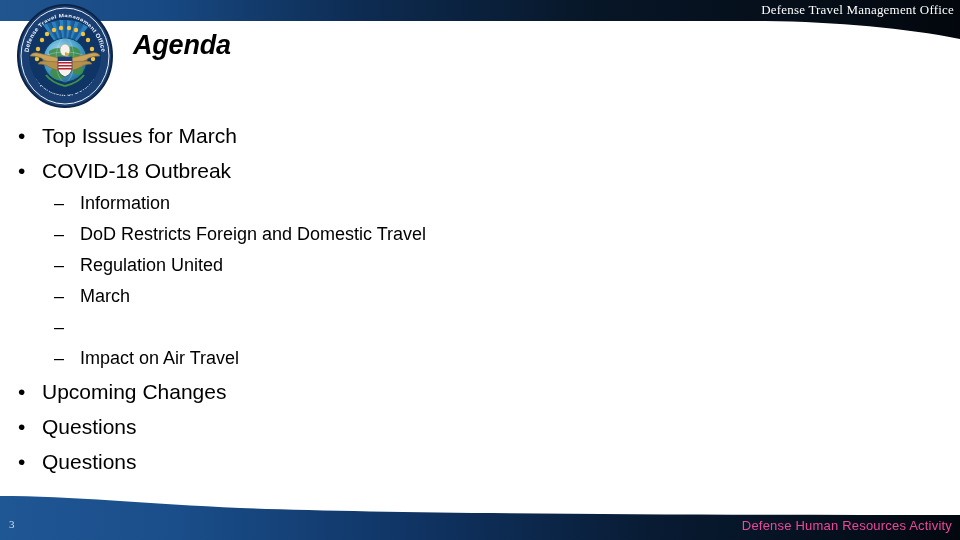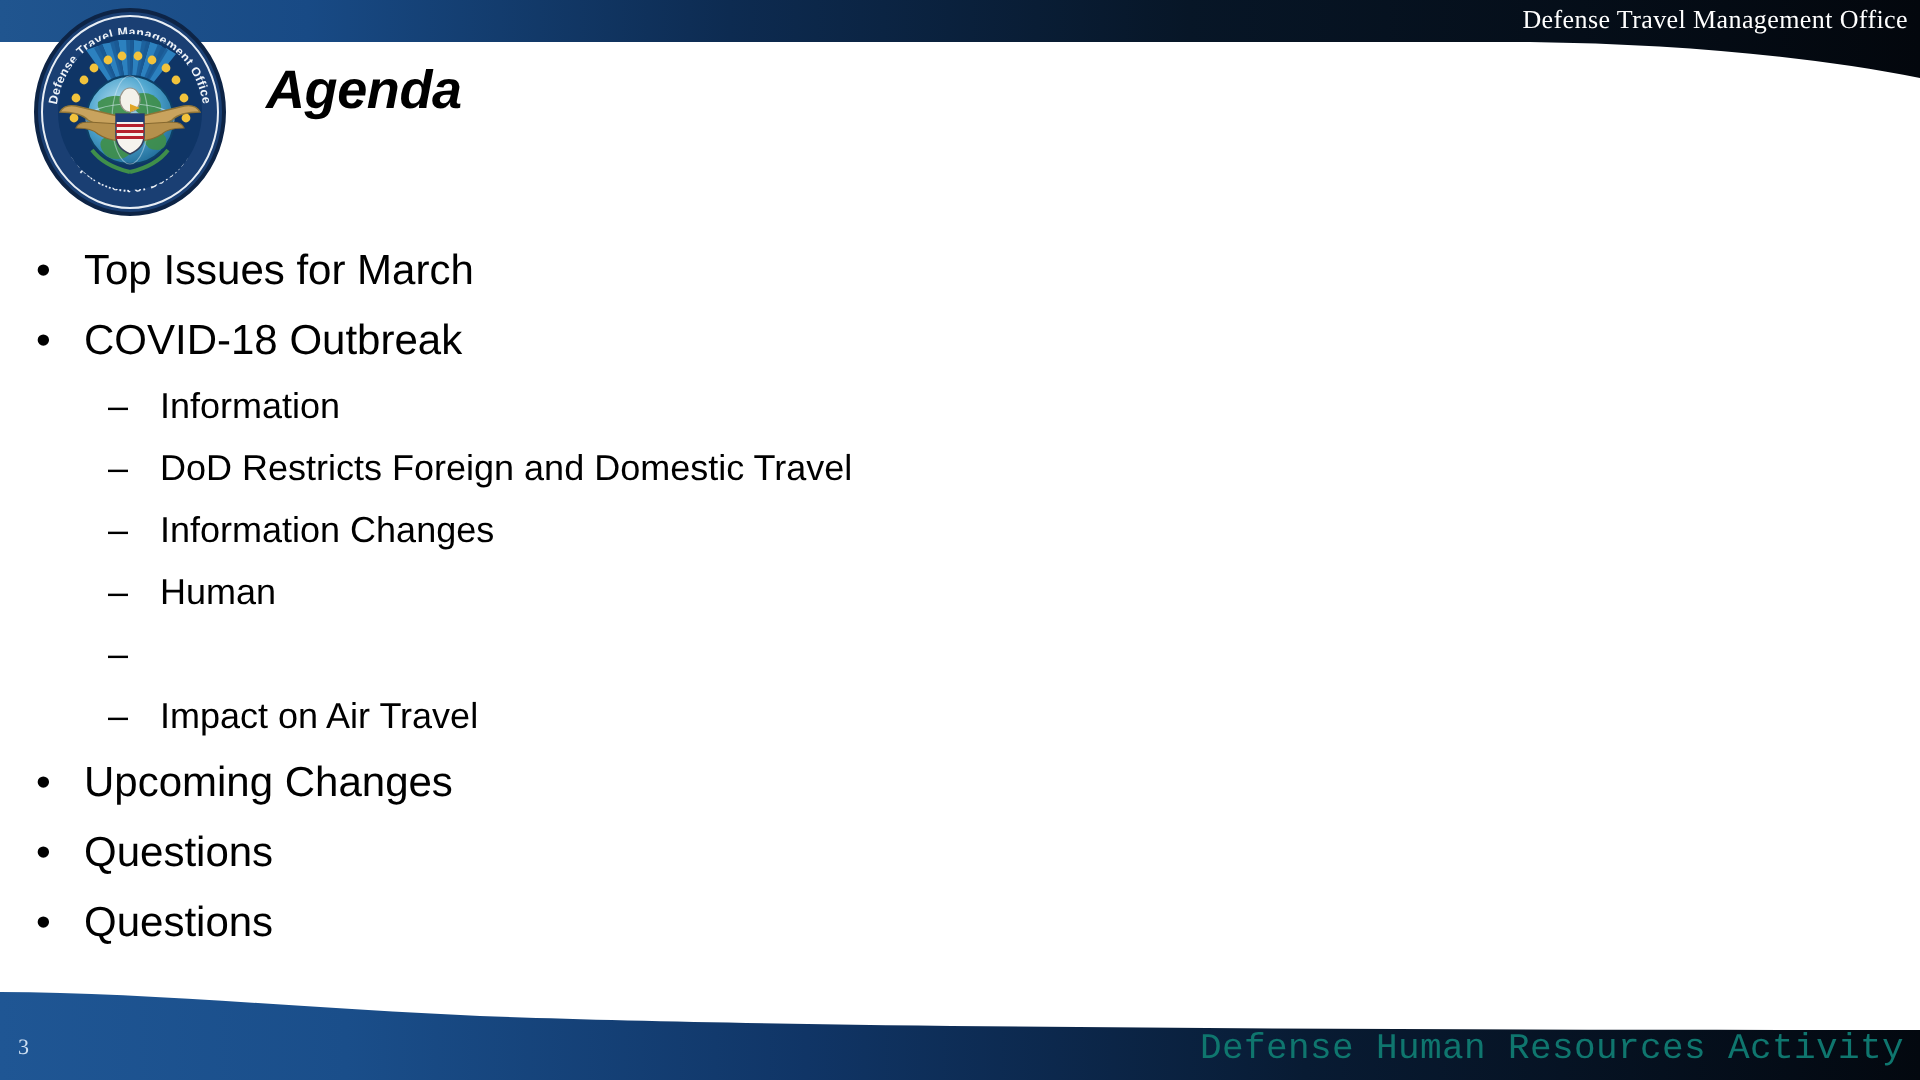--- a/index.html
+++ b/index.html
@@ -119,24 +119,24 @@
     font-family: "Liberation Serif", serif;
     font-size: 11px;
     line-height: 13px;
     color: #cfe0f2;
     z-index: 3;
   }
   #footer-org-text {
     position: absolute;
     right: 8px;
     bottom: 6px;
-    font-family: Liberation Mono, monospace;
-    font-size: 18px;
+    font-family: Liberation Sans, sans-serif;
+    font-size: 13px;
     line-height: 17px;
-    color: #0f766e;
+    color: #ec4899;
     letter-spacing: 0.2px;
     white-space: nowrap;
     z-index: 3;
   }
 </style>
 </head>
 <body>
 
 <div id="header-band">
   <svg width="960" height="60" viewBox="0 0 960 60" preserveAspectRatio="none">
@@ -248,22 +248,22 @@
   </svg>
 </div>
 
 <div id="slide-title">Agenda</div>
 
 <div id="bullet-body">
     <div class="bullet-row lvl1"><span class="bullet-mark">•</span><span>Top Issues for March</span></div>
     <div class="bullet-row lvl1"><span class="bullet-mark">•</span><span>COVID-18 Outbreak</span></div>
     <div class="bullet-row lvl2"><span class="bullet-mark">–</span><span>Information</span></div>
     <div class="bullet-row lvl2"><span class="bullet-mark">–</span><span>DoD Restricts Foreign and Domestic Travel</span></div>
-    <div class="bullet-row lvl2"><span class="bullet-mark">–</span><span>Information Changes</span></div>
-    <div class="bullet-row lvl2"><span class="bullet-mark">–</span><span>Human</span></div>
+    <div class="bullet-row lvl2"><span class="bullet-mark">–</span><span>Regulation United</span></div>
+    <div class="bullet-row lvl2"><span class="bullet-mark">–</span><span>March</span></div>
     <div class="bullet-row lvl2"><span class="bullet-mark">–</span></div>
     <div class="bullet-row lvl2"><span class="bullet-mark">–</span><span>Impact on Air Travel</span></div>
     <div class="bullet-row lvl1"><span class="bullet-mark">•</span><span>Upcoming Changes</span></div>
     <div class="bullet-row lvl1"><span class="bullet-mark">•</span><span>Questions</span></div>
     <div class="bullet-row lvl1"><span class="bullet-mark">•</span><span>Questions</span></div>
   </div>
 
 <div id="footer-band">
   <svg width="960" height="46" viewBox="0 0 960 46" preserveAspectRatio="none">
     <defs>

